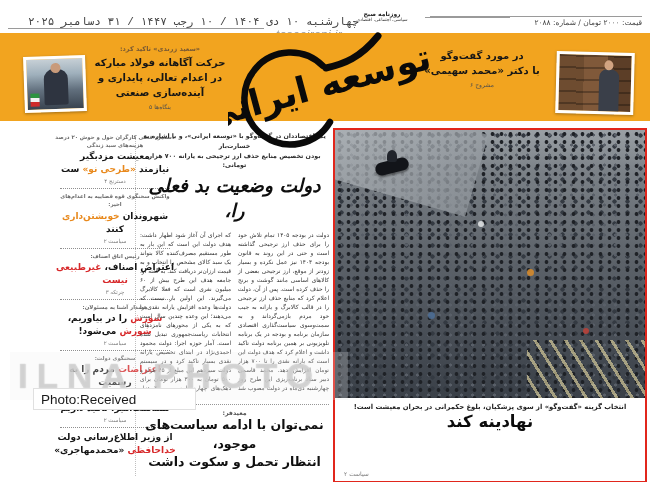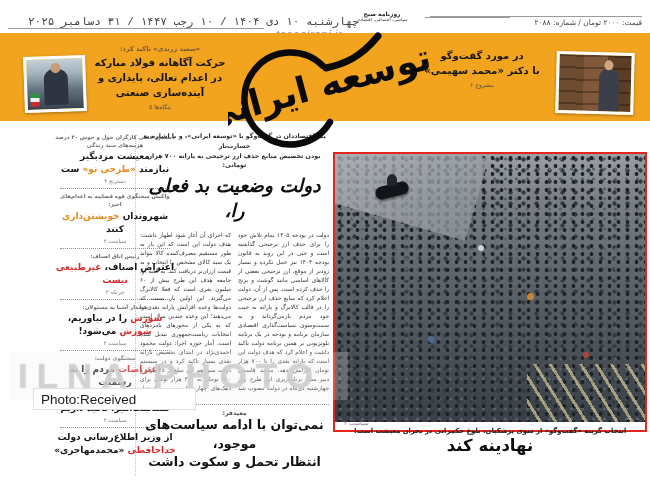--- a/index.html
+++ b/index.html
@@ -64,22 +64,22 @@
   .l-kicker{font-size:6.3px;font-weight:bold;color:#2c2c2c;line-height:1.55;}
   .l-h1{font-size:18.5px;font-weight:bold;color:#0e0e0e;line-height:1.35;margin-top:4px;letter-spacing:-.2px;font-style:italic;}
   .l-h2{font-size:18.5px;font-weight:bold;color:var(--red,#d7282a);line-height:1.2;}
   .l-body{margin-top:7px;height:168px;overflow:hidden;column-count:2;column-gap:7px;
     font-size:5.8px;line-height:1.55;text-align:justify;color:#333;}
   .l-bottom{margin-top:5px;border-top:1px dotted #979797;padding-top:4px;}
   .b-kicker{font-size:6.3px;font-weight:bold;color:#555;}
   .b-line{font-size:12.5px;font-weight:bold;color:#101010;line-height:1.5;}
 
   
-  .redbox{left:333px;top:128px;width:314px;height:280px;border:2px solid var(--boxred,#e1261c);
-    box-sizing:border-box;background:#fff;margin-top:24px;}
+  .redbox{left:333px;top:128px;width:314px;height:355px;border:2px solid var(--boxred,#e1261c);
+    box-sizing:border-box;background:#fff;}
   .crowd{position:relative;width:100%;height:268px;overflow:hidden;
     background:
       radial-gradient(circle, #1e2126 1.6px, transparent 2.2px),
       radial-gradient(circle, #595f68 1.3px, transparent 1.8px),
       radial-gradient(circle, #343a42 1.9px, transparent 2.4px),
       linear-gradient(180deg,#9aa0a5 0%,#7a8086 16%,#5f656c 45%,#474d55 78%,#3a4048 100%);
     background-size:9px 8px,11px 10px,13px 11px,100% 100%;}
   .road{position:absolute;left:-25px;top:-20px;width:170px;height:85px;
     background:linear-gradient(120deg,#b7bcc0,#8f959b);transform:rotate(16deg);opacity:.75;}
   .moto{position:absolute;left:40px;top:30px;width:34px;height:13px;background:#121419;

